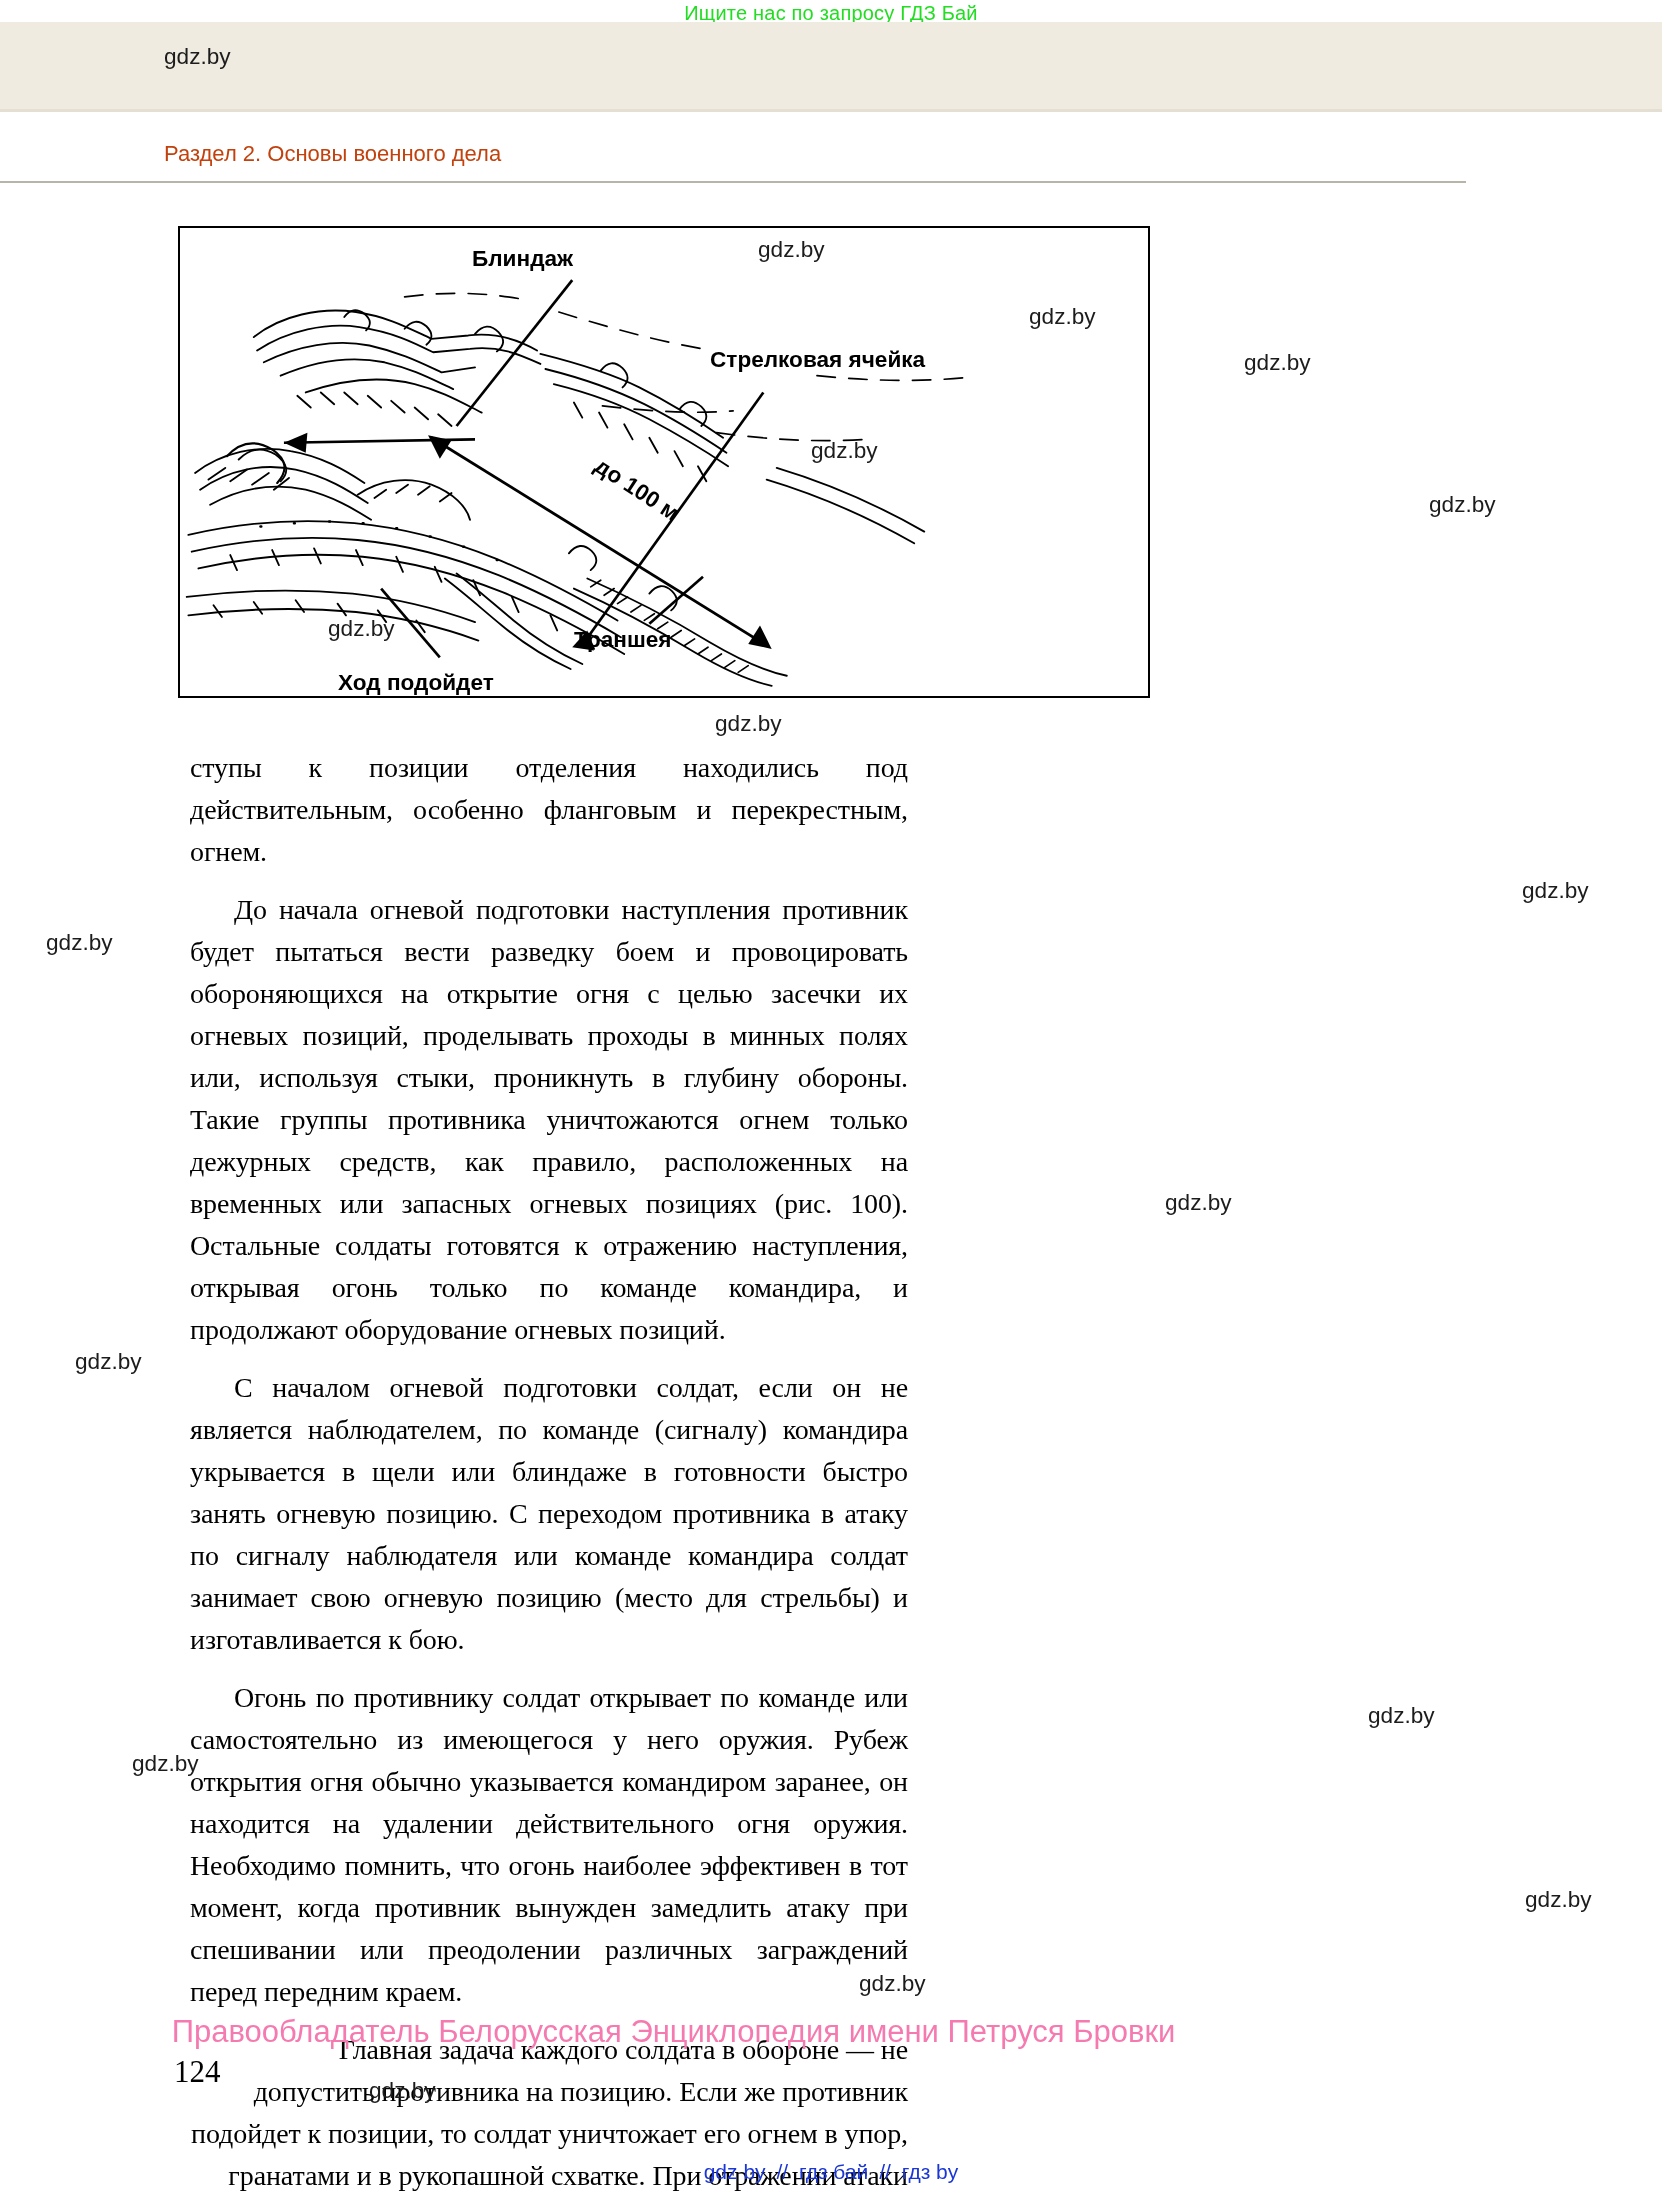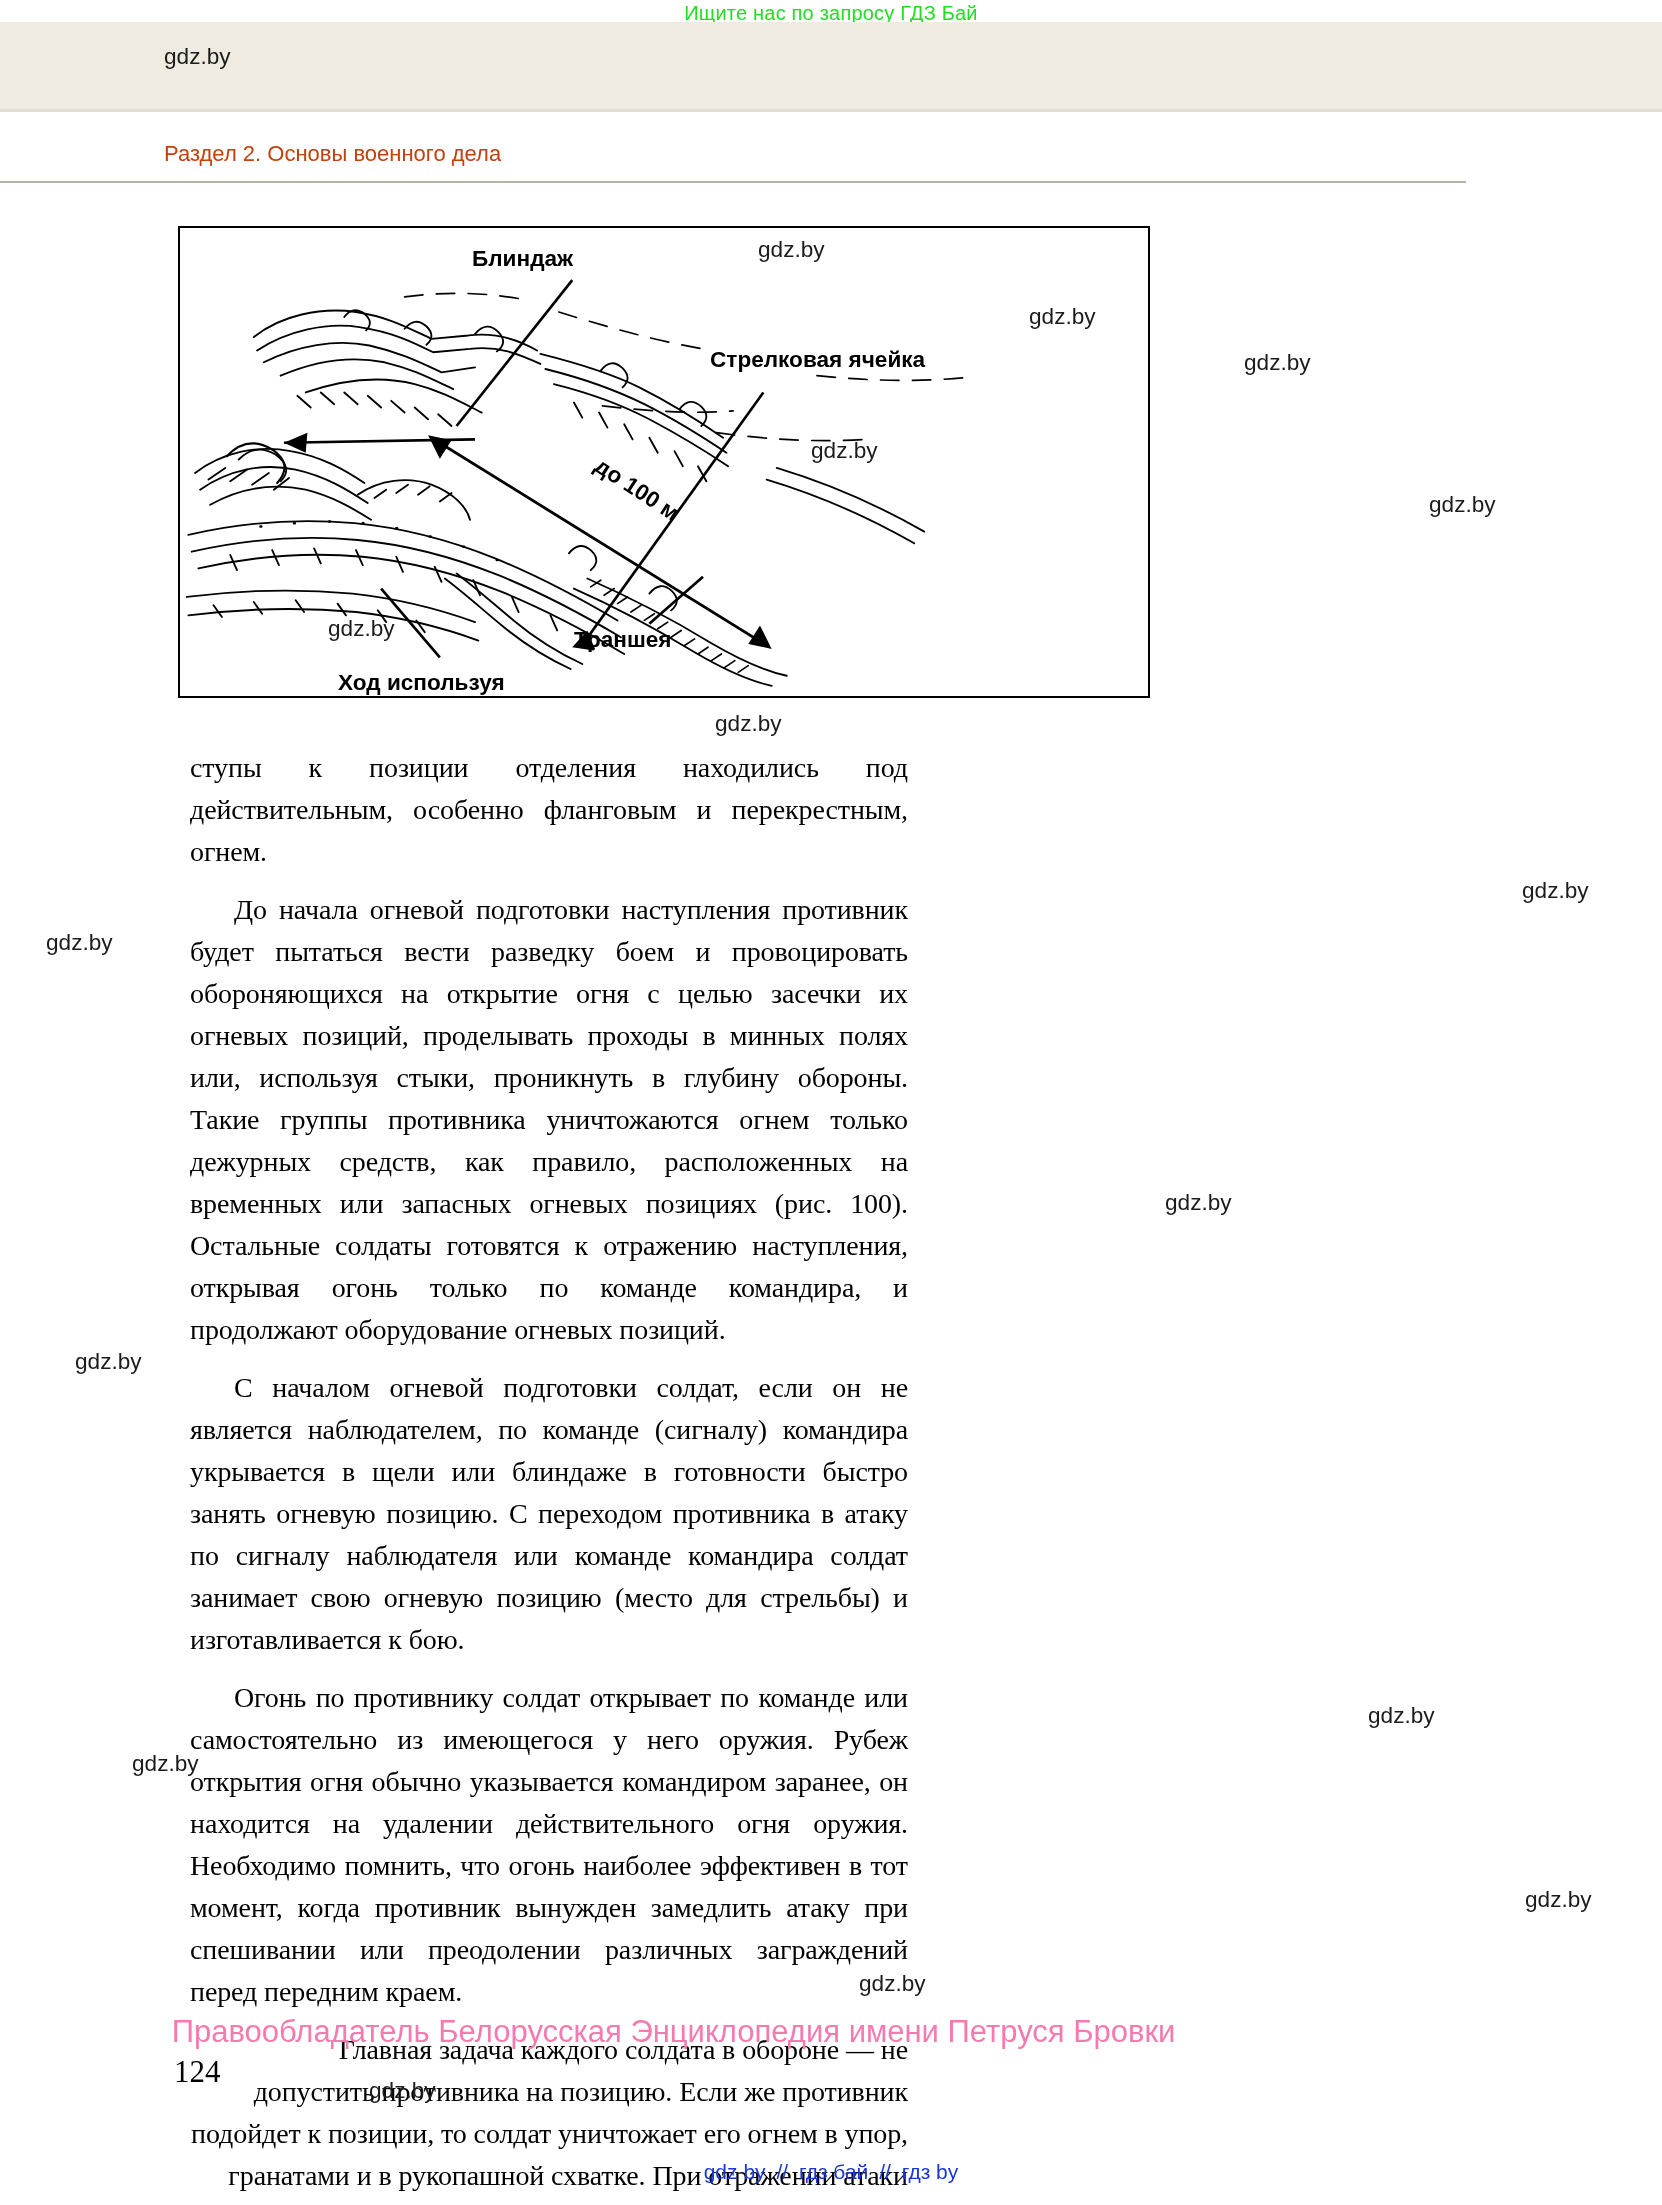--- a/index.html
+++ b/index.html
@@ -287,21 +287,21 @@
       <g stroke="#000" fill="none" stroke-width="3.4">
         <path d="M300 250 L700 498"></path>
       </g>
       <polygon points="706,502 678,496 692,474" fill="#000" stroke="none"></polygon>
       <polygon points="296,247 324,253 310,275" fill="#000" stroke="none"></polygon>
     </svg>
 
     <span class="fig-label lbl-blindazh">Блиндаж</span>
     <span class="fig-label lbl-cell">Стрелковая ячейка</span>
     <span class="fig-label lbl-trench">Траншея</span>
-    <span class="fig-label lbl-khod">Ход используя</span>
+    <span class="fig-label lbl-khod">Ход подойдет</span>
     <span class="lbl-dist">до 100 м</span>
   </div>
 
 
   <div class="body-copy">
     <p>ступы к позиции отделения находились под действительным, особенно фланговым и перекрестным, огнем.</p>
     <p class="indent">До начала огневой подготовки наступления противник будет пытаться вести разведку боем и провоцировать обороняющихся на открытие огня с целью засечки их огневых позиций, проделывать проходы в минных полях или, используя стыки, проникнуть в глубину обороны. Такие группы противника уничтожаются огнем только дежурных средств, как правило, расположенных на временных или запасных огневых позициях (рис. 100). Остальные солдаты готовятся к отражению наступления, открывая огонь только по команде командира, и продолжают оборудование огневых позиций.</p>
     <p class="indent">С началом огневой подготовки солдат, если он не является наблюдателем, по команде (сигналу) командира укрывается в щели или блиндаже в готовности быстро занять огневую позицию. С переходом противника в атаку по сигналу наблюдателя или команде командира солдат занимает свою огневую позицию (место для стрельбы) и изготавливается к бою.</p>
     <p class="indent">Огонь по противнику солдат открывает по команде или самостоятельно из имеющегося у него оружия. Рубеж открытия огня обычно указывается командиром заранее, он находится на удалении действительного огня оружия. Необходимо помнить, что огонь наиболее эффективен в тот момент, когда противник вынужден замедлить атаку при спешивании или преодолении различных заграждений перед передним краем.</p>
     <p class="indent">Главная задача каждого солдата в обороне — не допустить противника на позицию. Если же противник подойдет к позиции, то солдат уничтожает его огнем в упор, гранатами и в рукопашной схватке. При отражении атаки пехоты во взаимодействии с танками гранатометчики уничтожают танки, а автоматчики и пулеметчики отсекают своим огнем пехоту от танков.</p>

